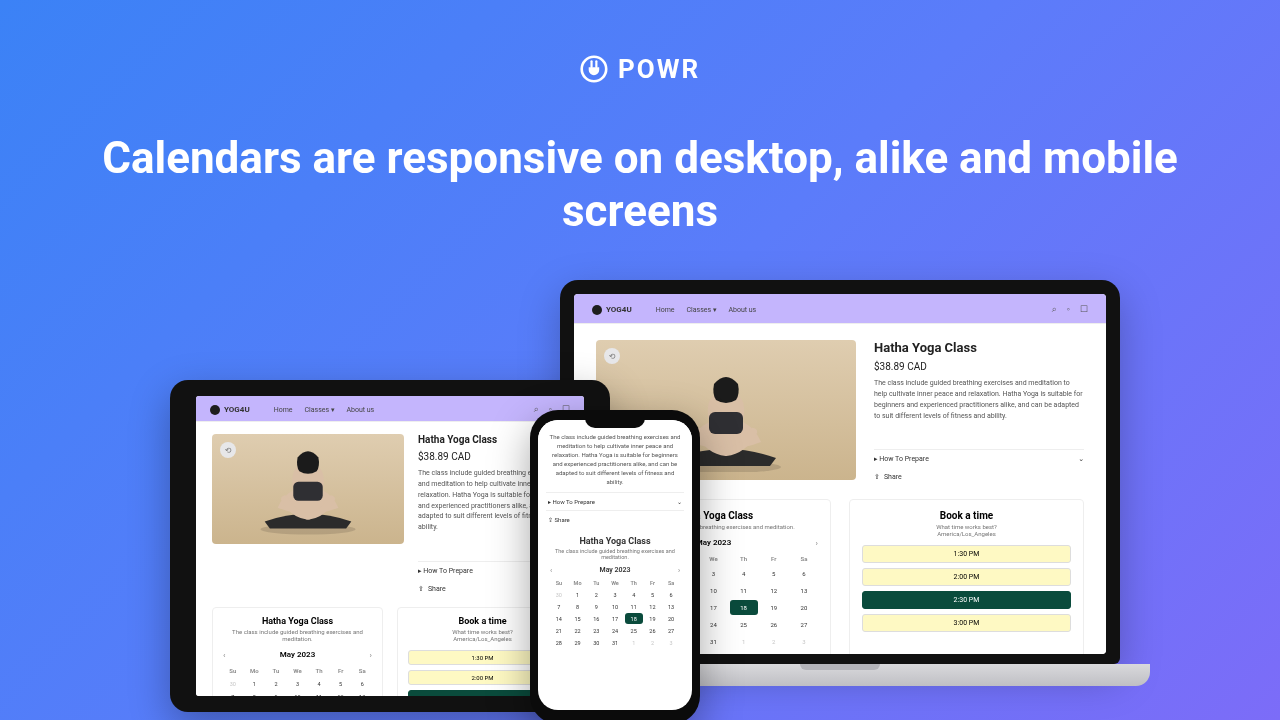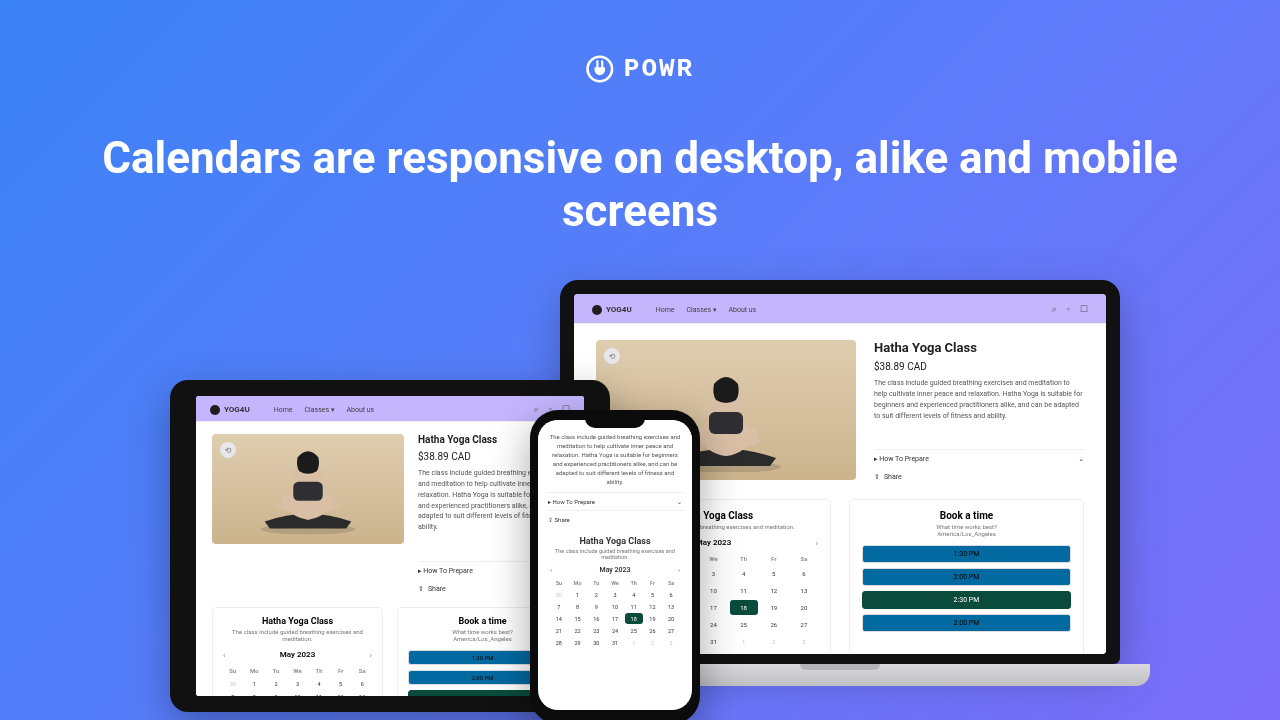--- a/index.html
+++ b/index.html
@@ -5,21 +5,21 @@
   * { box-sizing: border-box; margin: 0; padding: 0; }
   html, body { width: 1280px; height: 720px; overflow: hidden; font-family: -apple-system, BlinkMacSystemFont, "Segoe UI", Roboto, "Helvetica Neue", Arial, sans-serif; }
   body {
     background: linear-gradient(135deg, #3B82F6 0%, #5B7CFA 50%, #7C6CF8 100%);
     position: relative;
   }
 
   
   .brand { position: absolute; top: 54px; left: 50%; transform: translateX(-50%); display: flex; align-items: center; gap: 10px; }
   .brand-icon { width: 28px; height: 28px; }
-  .brand-name { font-size: 26px; font-weight: 700; letter-spacing: 2px; color: #fff; font-family: Liberation Mono, monospace; }
+  .brand-name { font-size: 26px; font-weight: 700; letter-spacing: 2px; color: #fff; }
   .headline { position: absolute; top: 132px; left: 50%; transform: translateX(-50%); width: 1080px; text-align: center; font-size: 44px; font-weight: 700; line-height: 1.2; color: #fff; }
 
   
   .stage { position: absolute; left: 50%; top: 280px; transform: translateX(-50%); width: 1000px; height: 440px; }
 
   
   .laptop { position: absolute; left: 420px; top: 0; width: 560px; }
   .laptop-lid { background: #111; border-radius: 18px 18px 6px 6px; padding: 14px 14px 10px 14px; box-shadow: 0 14px 40px rgba(0,0,0,.25); }
   .laptop-screen { background:#fff; border-radius:4px; width:100%; height:360px; overflow:hidden; position:relative; }
   .laptop-base { height: 22px; width: 620px; margin-left:-30px; background: linear-gradient(#d9d9dc,#bfbfc4); border-radius: 0 0 14px 14px; position: relative; }
@@ -66,21 +66,21 @@
 
   .cal-nav { display:flex; justify-content:space-between; align-items:center; font-size:8px; font-weight:600; margin-bottom:6px; }
   .chev { color:#999; cursor:pointer; }
   .cal-grid { display:grid; grid-template-columns: repeat(7,1fr); gap:2px; font-size:6px; text-align:center; }
   .dow { color:#888; font-weight:600; padding:2px 0;}
   .day { padding:3px 0; color:#333; border-radius:3px; }
   .day.muted{ color:#c7c7c7;}
   .day.sel{ background:#0a4b3c; color:#fff; }
 
   .slots { display:flex; flex-direction:column; gap:5px; }
-  .slot { border:1px solid #ddd; border-radius:3px; padding:4px 0; text-align:center; font-size:7px; background:#0369a1; }
+  .slot { border:1px solid #ddd; border-radius:3px; padding:4px 0; text-align:center; font-size:7px; background:#fef9c3; }
   .slot.sel { background:#0a4b3c; color:#fff; border-color:#0a4b3c;}
 
   
   .laptop .hero-img{height:140px;}
   .laptop .hero-info{flex:0 0 210px;}
   .laptop .hero-info h3{font-size:13px;}
   .laptop .booking .panel h4{font-size:10px;}
   .laptop .day{padding:4px 0;}
 
   

